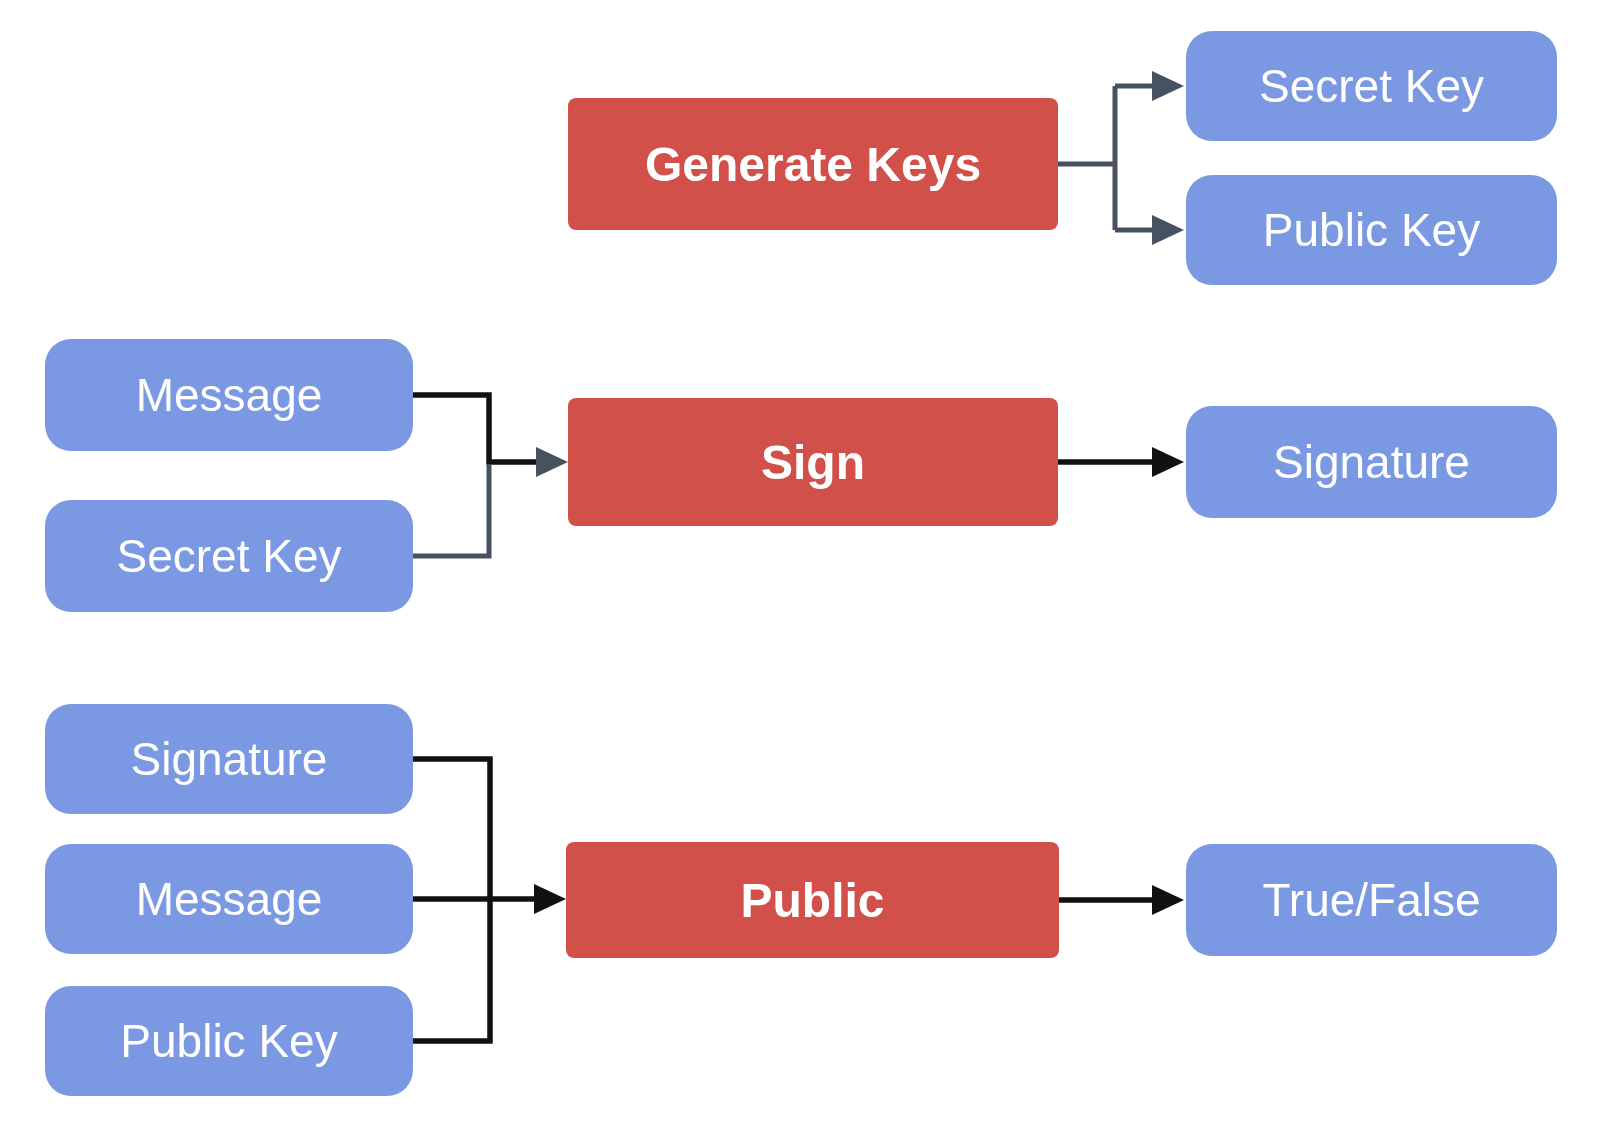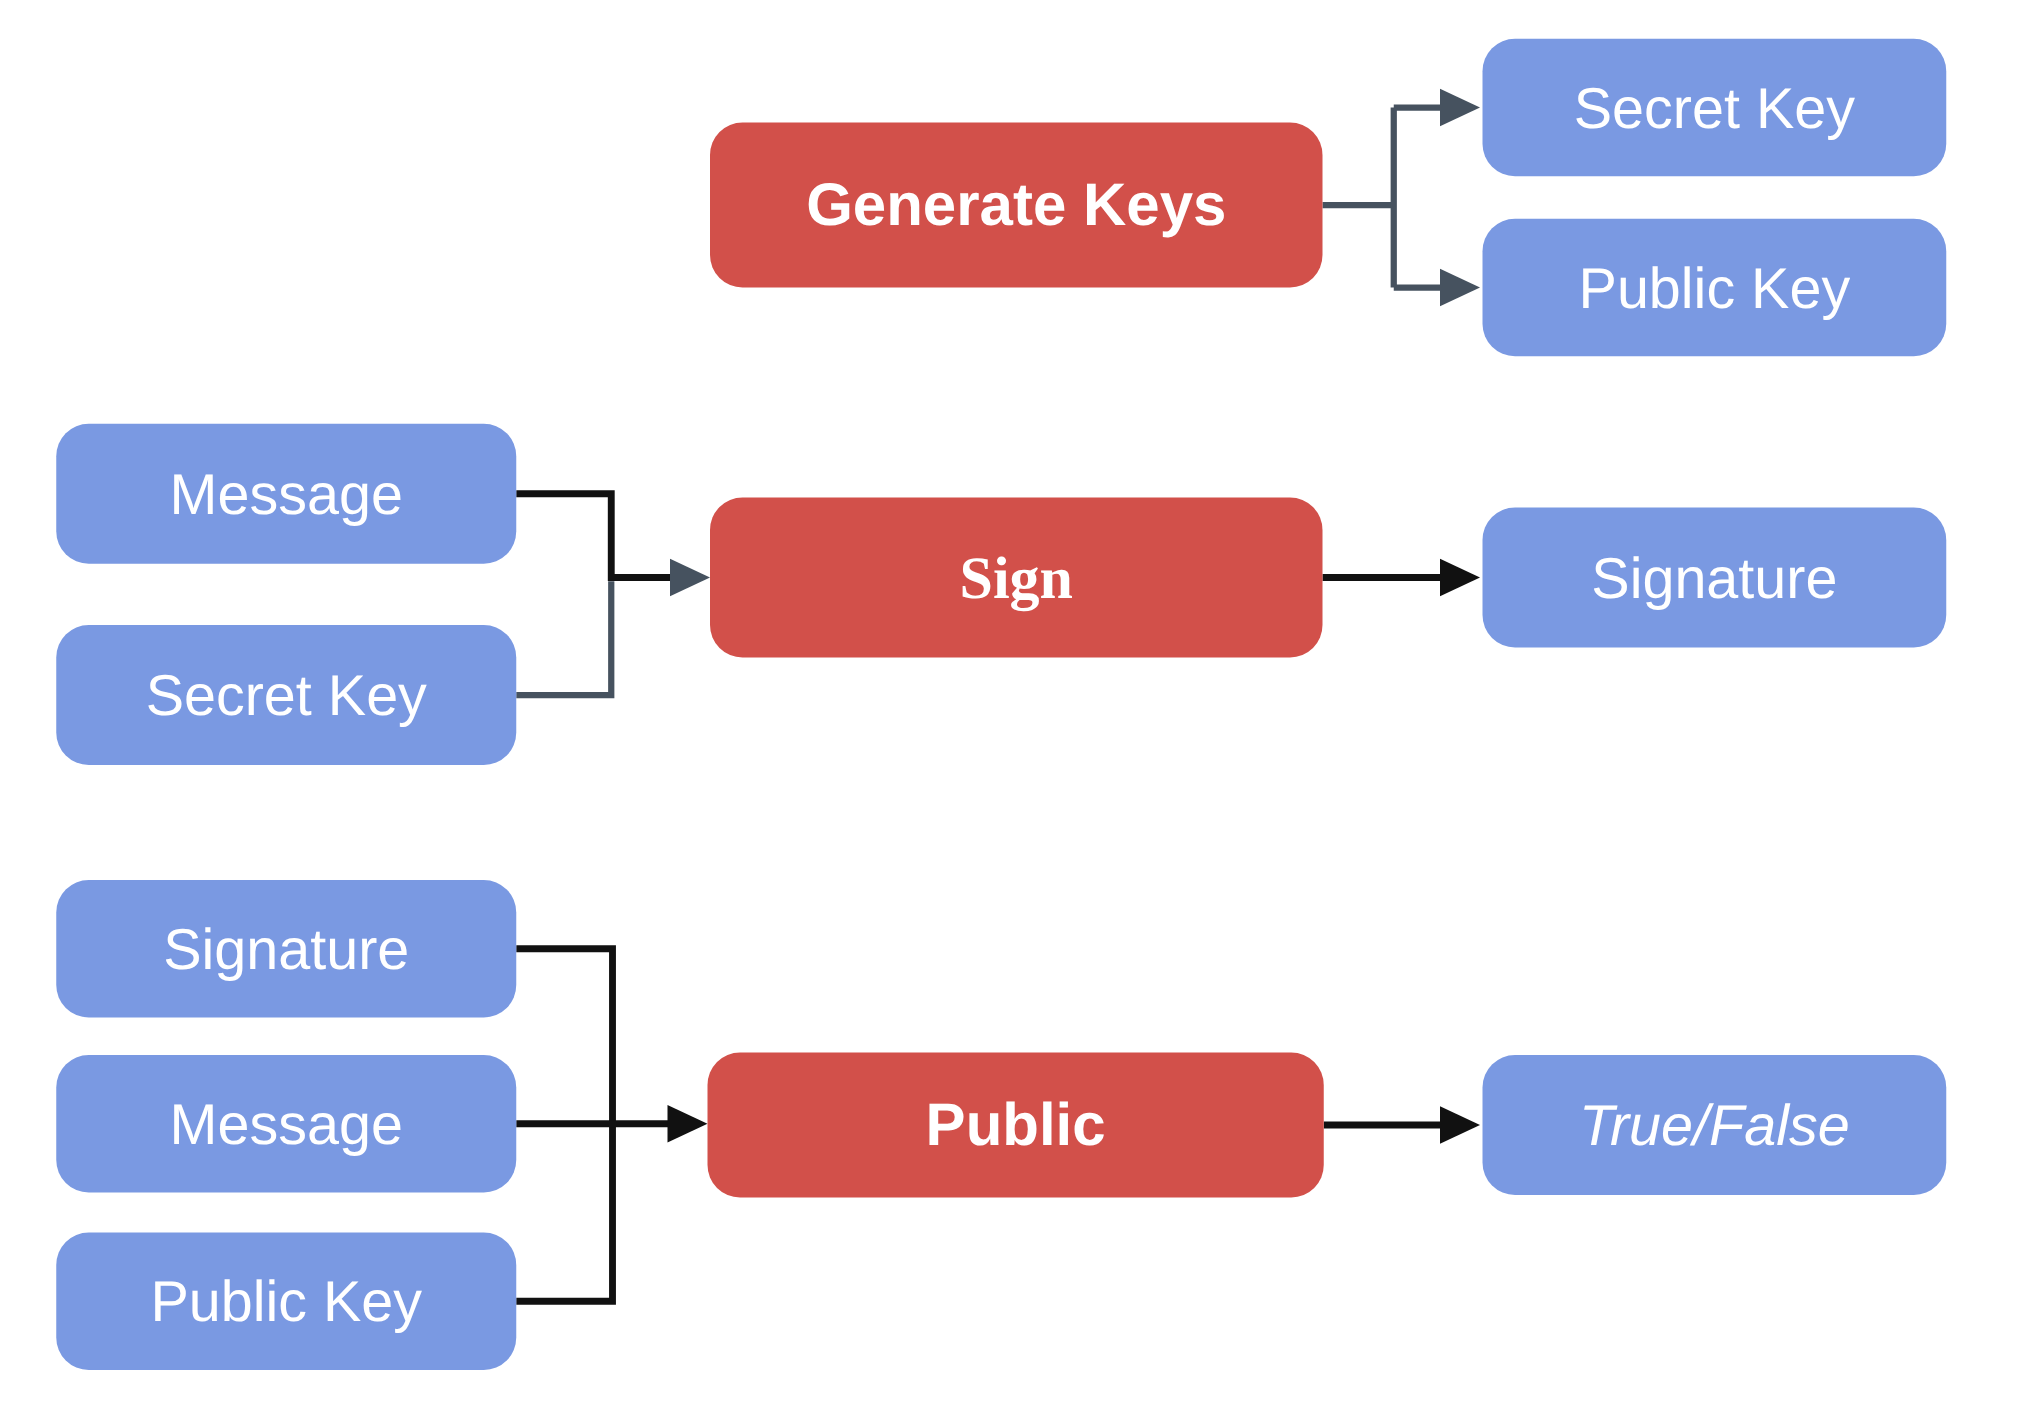--- a/index.html
+++ b/index.html
@@ -32,39 +32,39 @@
     white-space: nowrap;
   }
   .node.data {
     background: #7A99E2;
     border-radius: 26px;
     font-size: 46px;
     font-weight: 400;
   }
   .node.process {
     background: #D2504A;
-    border-radius: 26px;
+    border-radius: 8px;
     font-size: 48px;
     font-weight: 700;
   }
   
   .n-msg-sign   { left: 45px;  top: 339px; width: 368px; height: 112px; }
   .n-sk-sign    { left: 45px;  top: 500px; width: 368px; height: 112px; }
   .n-sig-verify { left: 45px;  top: 704px; width: 368px; height: 110px; }
   .n-msg-verify { left: 45px;  top: 844px; width: 368px; height: 110px; }
   .n-pk-verify  { left: 45px;  top: 986px; width: 368px; height: 110px; }
   
   .n-generate   { left: 568px; top: 98px;  width: 490px; height: 132px; }
-  .n-sign       { left: 568px; top: 398px; width: 490px; height: 128px; font-family: Liberation Serif, serif; }
+  .n-sign       { left: 568px; top: 398px; width: 490px; height: 128px; }
   .n-verify     { left: 566px; top: 842px; width: 493px; height: 116px; }
   
   .n-sk-out     { left: 1186px; top: 31px;  width: 371px; height: 110px; }
   .n-pk-out     { left: 1186px; top: 175px; width: 371px; height: 110px; }
   .n-sig-out    { left: 1186px; top: 406px; width: 371px; height: 112px; }
-  .n-tf-out     { left: 1186px; top: 844px; width: 371px; height: 112px; font-style: italic; }
+  .n-tf-out     { left: 1186px; top: 844px; width: 371px; height: 112px; }
 </style>
 </head>
 <body>
 
 <div class="canvas">
 
   <svg class="wires" width="1618" height="1132" viewBox="0 0 1618 1132">
 
     <g stroke="#111111" stroke-width="5.5" fill="none" stroke-linejoin="miter">
       <polyline points="413,395 489,395 489,462 540,462"></polyline>

